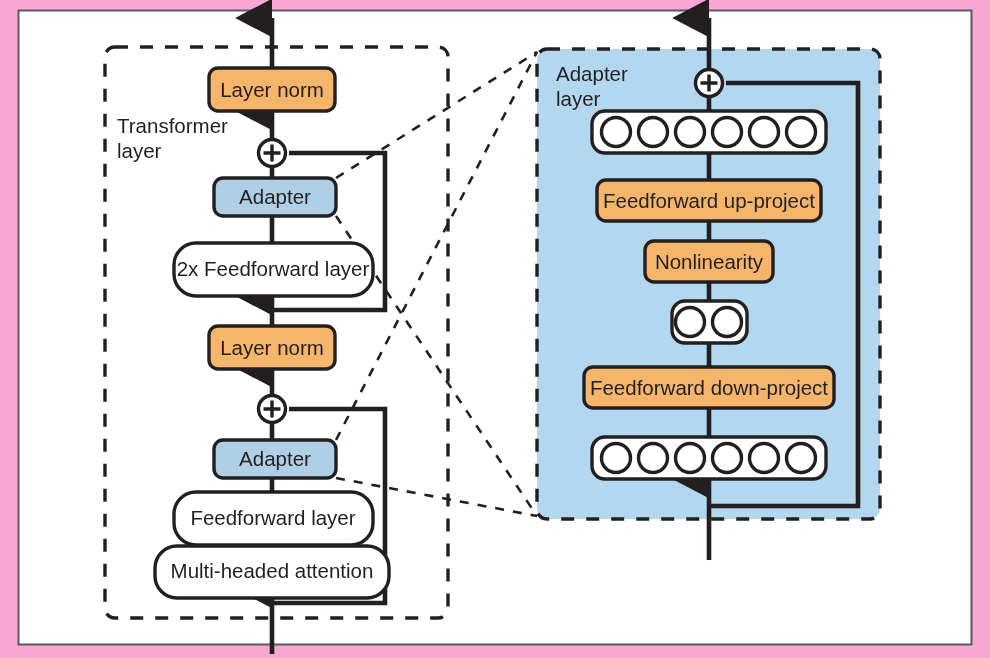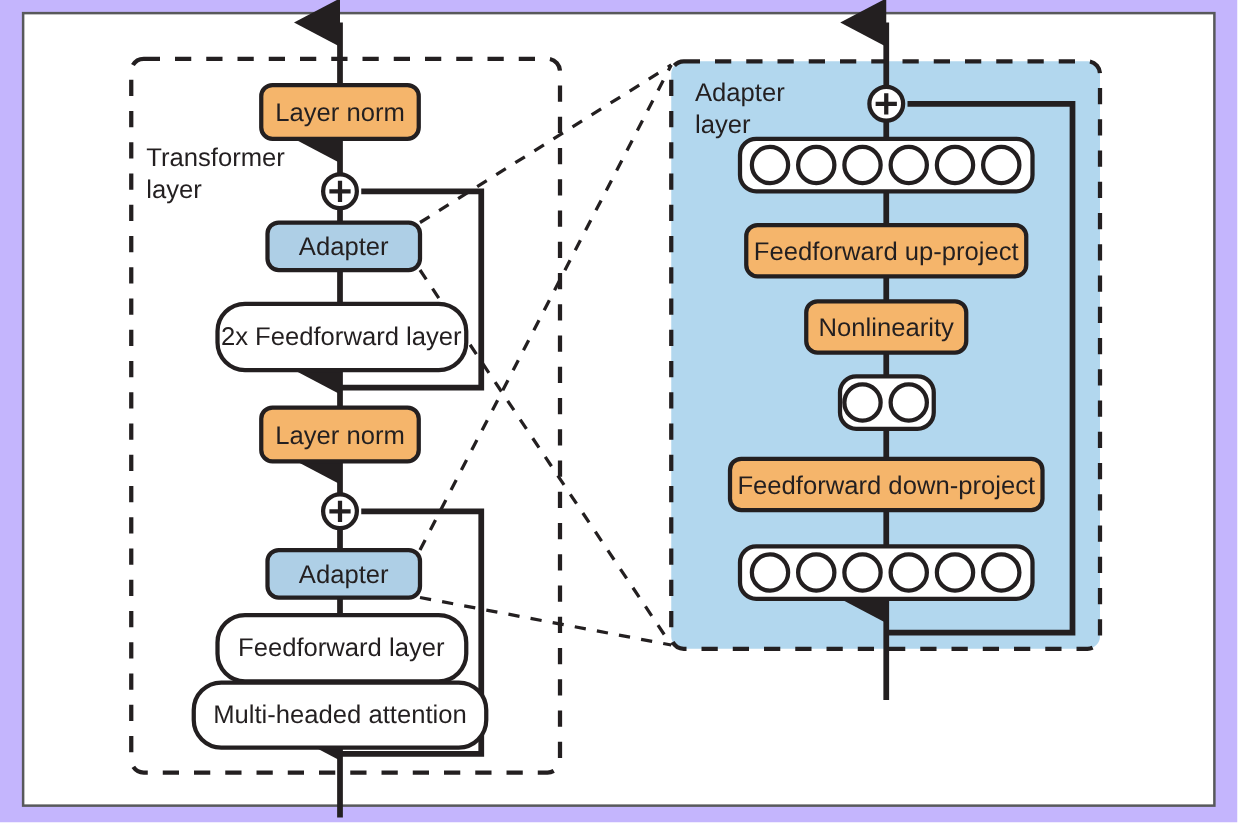--- a/index.html
+++ b/index.html
@@ -10,21 +10,21 @@
   body {
     width: 990px;
     height: 658px;
     font-family: "Liberation Sans", sans-serif;
     overflow: hidden;
   }
   #figure {
     position: relative;
     width: 990px;
     height: 658px;
-    background: #c4b5fd;
+    background: #f9a8d4;
   }
   #figure svg {
     position: absolute;
     left: 0;
     top: 0;
   }
   .lbl {
     font-family: "Liberation Sans", sans-serif;
     fill: #231f20;
   }

